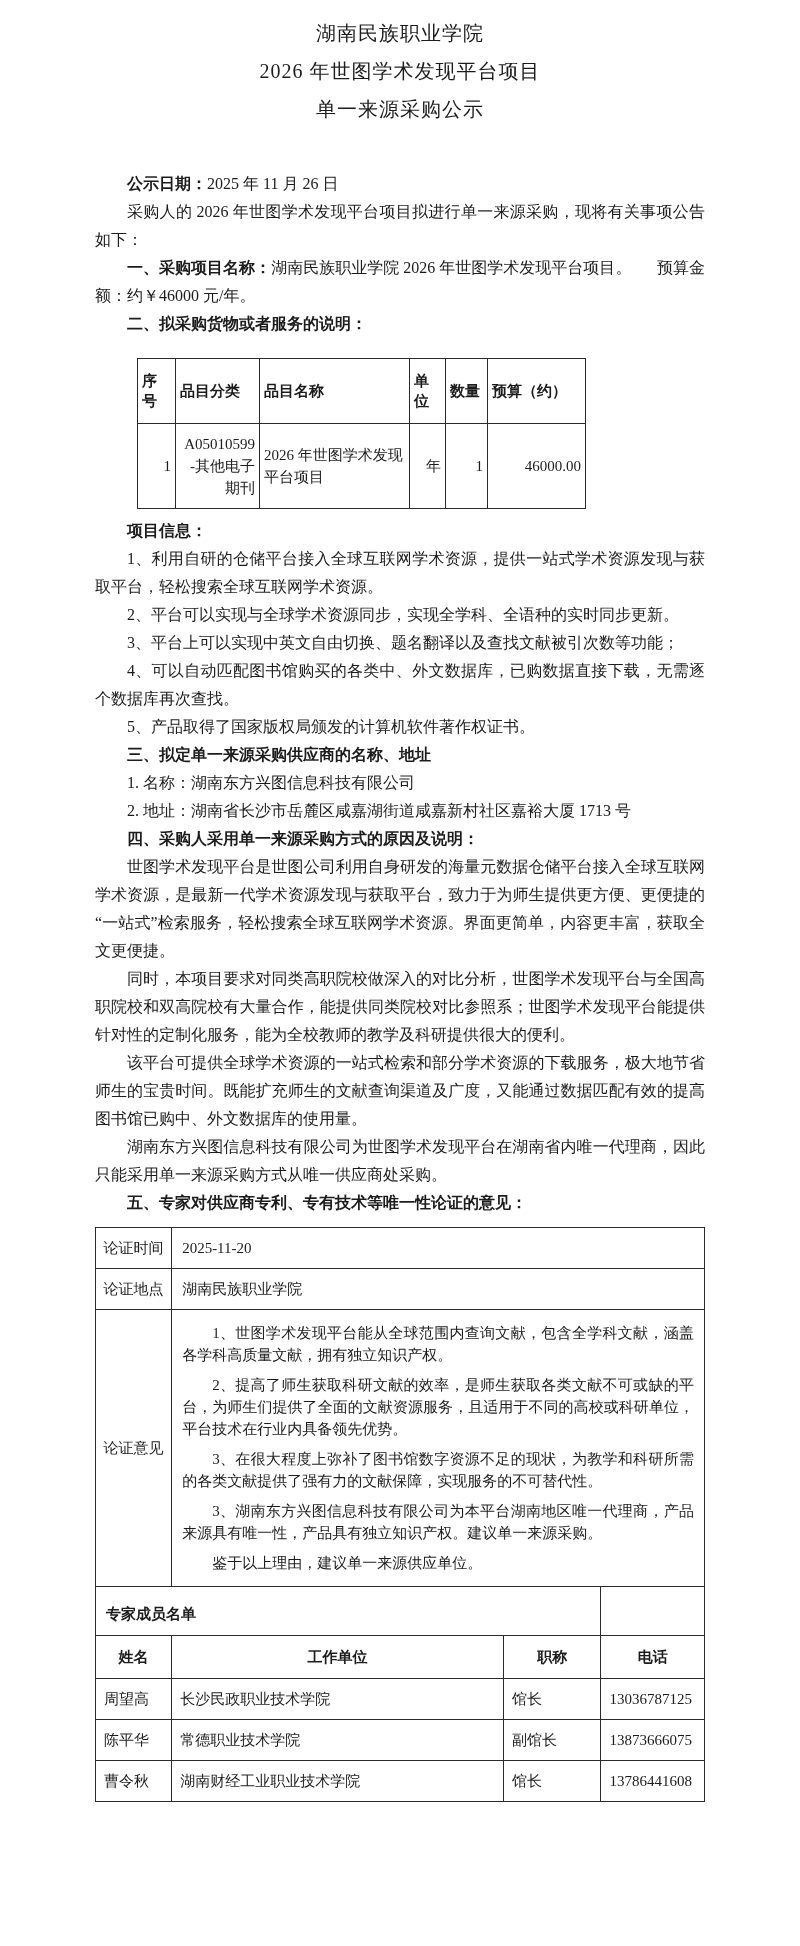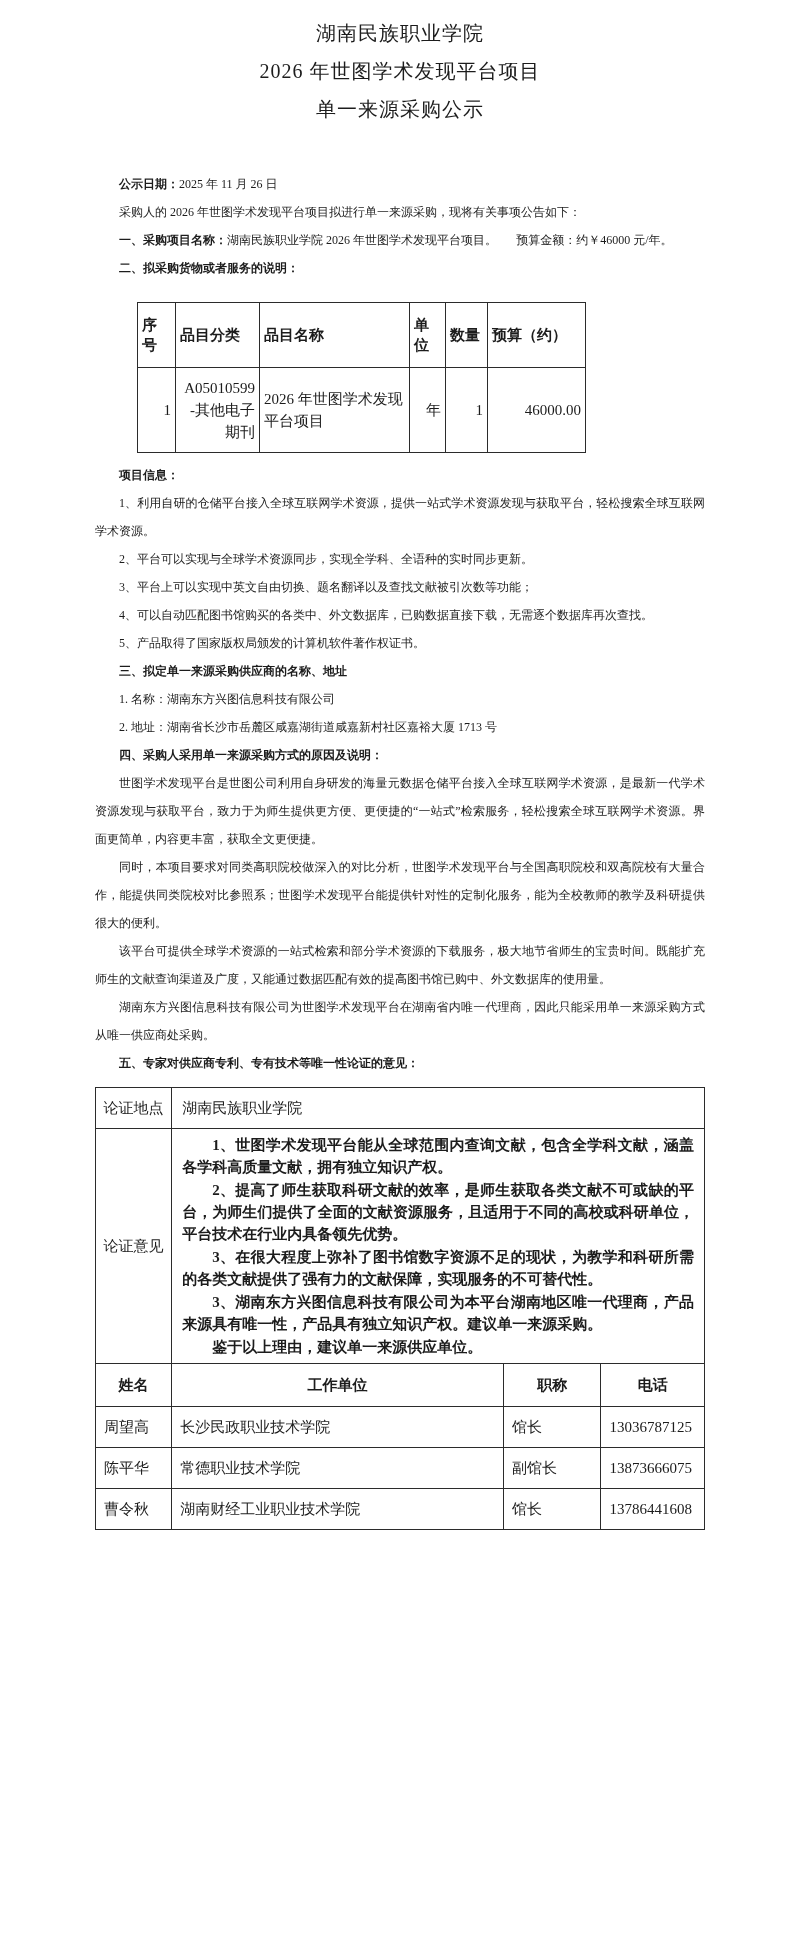--- a/index.html
+++ b/index.html
@@ -16,21 +16,21 @@
   .title-block { text-align: center; margin-bottom: 42px; }
   .doc-title {
     margin: 0;
     font-size: 20px;
     line-height: 38px;
     letter-spacing: 1px;
     font-weight: 500;
   }
   p.para {
     margin: 0;
-    font-size: 12px;
+    font-size: 16px;
     line-height: 28px;
     text-align: justify;
     text-indent: 2em;
   }
   .no-indent { text-indent: 0; }
   .bold { font-weight: bold; }
   .sec-gap { margin-top: 12px; }
   .para-gap { margin-top: 10px; }
   .budget-gap { margin-left: 1.6em; }
   .item-indent { text-indent: 2.4em; }
@@ -65,21 +65,21 @@
     table-layout: fixed;
   }
   .cert-table td, .cert-table th {
     font-size: 15px;
     line-height: 22px;
     vertical-align: middle;
   }
   .cert-table .label { text-align: center; padding: 9px 4px; }
   .cert-table .val { padding: 8px 10px; }
   .cert-table .opinions { padding: 4px 10px; }
-  .op { margin: 1px 0; text-indent: 2em; text-align: justify; font-weight: bold; }
+  .op { margin: 8px 0; text-indent: 2em; text-align: justify; }
   .list-label { padding: 16px 10px 10px 10px; }
   .cert-table th.eh { text-align: center; font-weight: bold; padding: 10px 8px; }
   .cert-table td.ec { padding: 9px 8px; }
 </style>
 </head>
 <body>
 
 <div class="page">
 
   <div class="title-block">
@@ -148,34 +148,42 @@
 
   <table class="cert-table">
     <colgroup>
       <col style="width:12.5%">
         <col style="width:54.5%">
         <col style="width:16%">
         <col style="width:17%">
     </colgroup>
     <tbody>
       <tr>
+        <td class="label">论证时间</td>
+        <td class="val" colspan="3">2025-11-20</td>
+      </tr>
+      <tr>
         <td class="label">论证地点</td>
         <td class="val" colspan="3">湖南民族职业学院</td>
       </tr>
       <tr>
         <td class="label">论证意见</td>
         <td class="val opinions" colspan="3">
           <p class="op">1、世图学术发现平台能从全球范围内查询文献，包含全学科文献，涵盖各学科高质量文献，拥有独立知识产权。</p>
           <p class="op">2、提高了师生获取科研文献的效率，是师生获取各类文献不可或缺的平台，为师生们提供了全面的文献资源服务，且适用于不同的高校或科研单位，平台技术在行业内具备领先优势。</p>
           <p class="op">3、在很大程度上弥补了图书馆数字资源不足的现状，为教学和科研所需的各类文献提供了强有力的文献保障，实现服务的不可替代性。</p>
           <p class="op">3、湖南东方兴图信息科技有限公司为本平台湖南地区唯一代理商，产品来源具有唯一性，产品具有独立知识产权。建议单一来源采购。</p>
           <p class="op">鉴于以上理由，建议单一来源供应单位。</p>
         </td>
       </tr>
       <tr>
+        <td class="bold list-label" colspan="3">专家成员名单</td>
+        <td></td>
+      </tr>
+      <tr>
         <th class="eh">姓名</th>
         <th class="eh">工作单位</th>
         <th class="eh">职称</th>
         <th class="eh">电话</th>
       </tr>
       <tr>
         <td class="ec">周望高</td>
         <td class="ec">长沙民政职业技术学院</td>
         <td class="ec">馆长</td>
         <td class="ec">13036787125</td>

